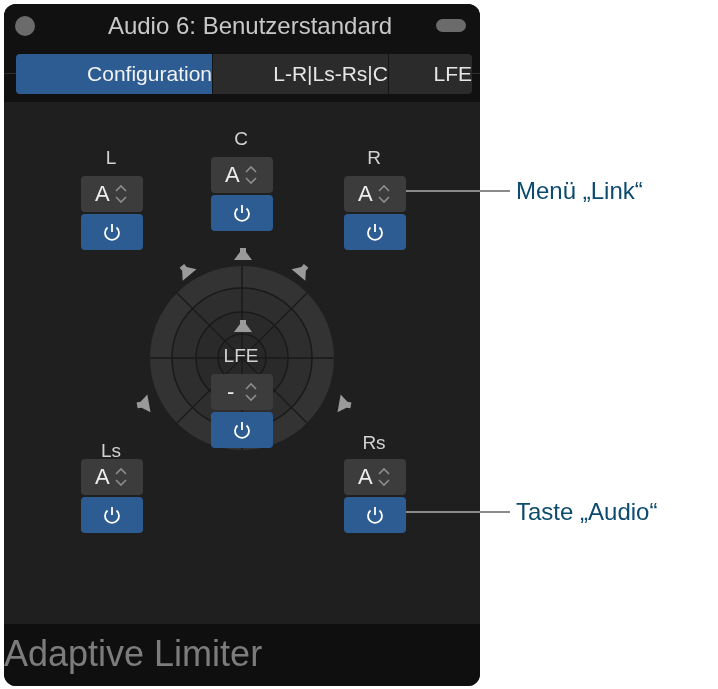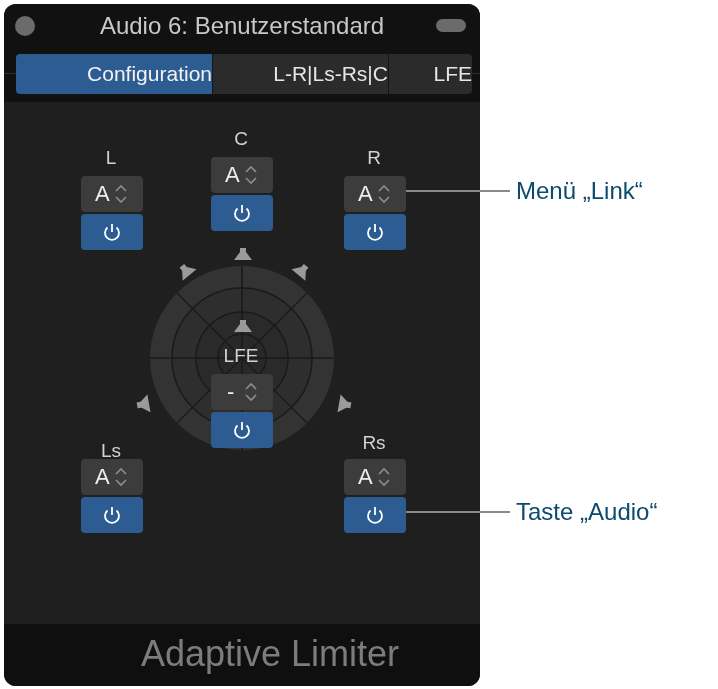--- a/index.html
+++ b/index.html
@@ -3,36 +3,36 @@
 <meta charset="utf-8">
 <style>
   html, body { margin:0; padding:0; }
   body { width:718px; height:689px; background:#ffffff; position:relative; overflow:hidden;
          font-family:"Liberation Sans", "DejaVu Sans", sans-serif; }
   .window { position:absolute; left:4px; top:4px; width:476px; height:682px; background:#1f1f1f;
             border-radius:12px; overflow:hidden; }
   .titlebar { position:absolute; left:0; top:0; width:476px; height:98px; background:#111111; }
   .close-dot { position:absolute; left:11px; top:12px; width:20px; height:20px; border-radius:50%; background:#6b6b6b; }
   .pill { position:absolute; left:432px; top:15px; width:30px; height:13px; border-radius:7px; background:#6b6b6b; }
-  .title { position:absolute; left:0; width:476px; top:6px; text-align:center; color:#c8c8c8; font-size:24px; line-height:32px; }
+  .title { position:absolute; left:0; width:476px; top:6px; text-align:center; color:#c8c8c8; font-size:24px; line-height:32px;padding-left:8px; }
   .tabline { position:absolute; left:0; top:69px; width:476px; height:1px; background:#2e2e2e; }
   .tabs { position:absolute; left:12px; top:50px; height:40px; display:flex; }
   .tab { height:40px; line-height:40px; text-align:right; color:#e6e6e6; font-size:21px; background:#2b2b2b;
          border-right:1px solid #151515; box-sizing:border-box; cursor:pointer; }
   .tab.active { background:#2d5c93; color:#f2f2f2; border-radius:4px 0 0 4px; }
   .tab.last { border-radius:0 4px 4px 0; border-right:none; }
   .ch-label { position:absolute; color:#d2d2d2; font-size:19px; text-align:center; width:62px; }
   .link-menu { position:absolute; width:62px; height:36px; background:#3c3c3c; border-radius:4px; color:#ededed;
                font-size:22px; cursor:pointer; }
   .link-menu .val { position:absolute; left:14px; top:5px; }
   .link-menu .arrows { position:absolute; left:33px; top:7px; width:14px; height:22px; }
   .bypass { position:absolute; width:62px; height:36px; background:#2d5c93; border-radius:4px; cursor:pointer; }
   .bypass svg { position:absolute; left:20px; top:7px; }
   .footer { position:absolute; left:0; top:620px; width:476px; height:62px; background:#0f0f0f; }
-  .footer-title { position:absolute; left:0; width:476px; top:8px; text-align:center; color:#7c7c7c; font-size:36px; line-height:44px;padding-left:28px; }
+  .footer-title { position:absolute; left:0; width:476px; top:8px; color:#7c7c7c; font-size:36px; line-height:44px; }
   .callout-line { position:absolute; height:2px; background:#8a8a8a; }
   .callout-text { position:absolute; color:#0c4a6e; font-size:24px; line-height:30px; }
   .pan { position:absolute; left:146px; top:262px; }
 </style>
 </head>
 <body>
 
 <div class="window">
   <div class="titlebar">
     <div class="close-dot"></div>

